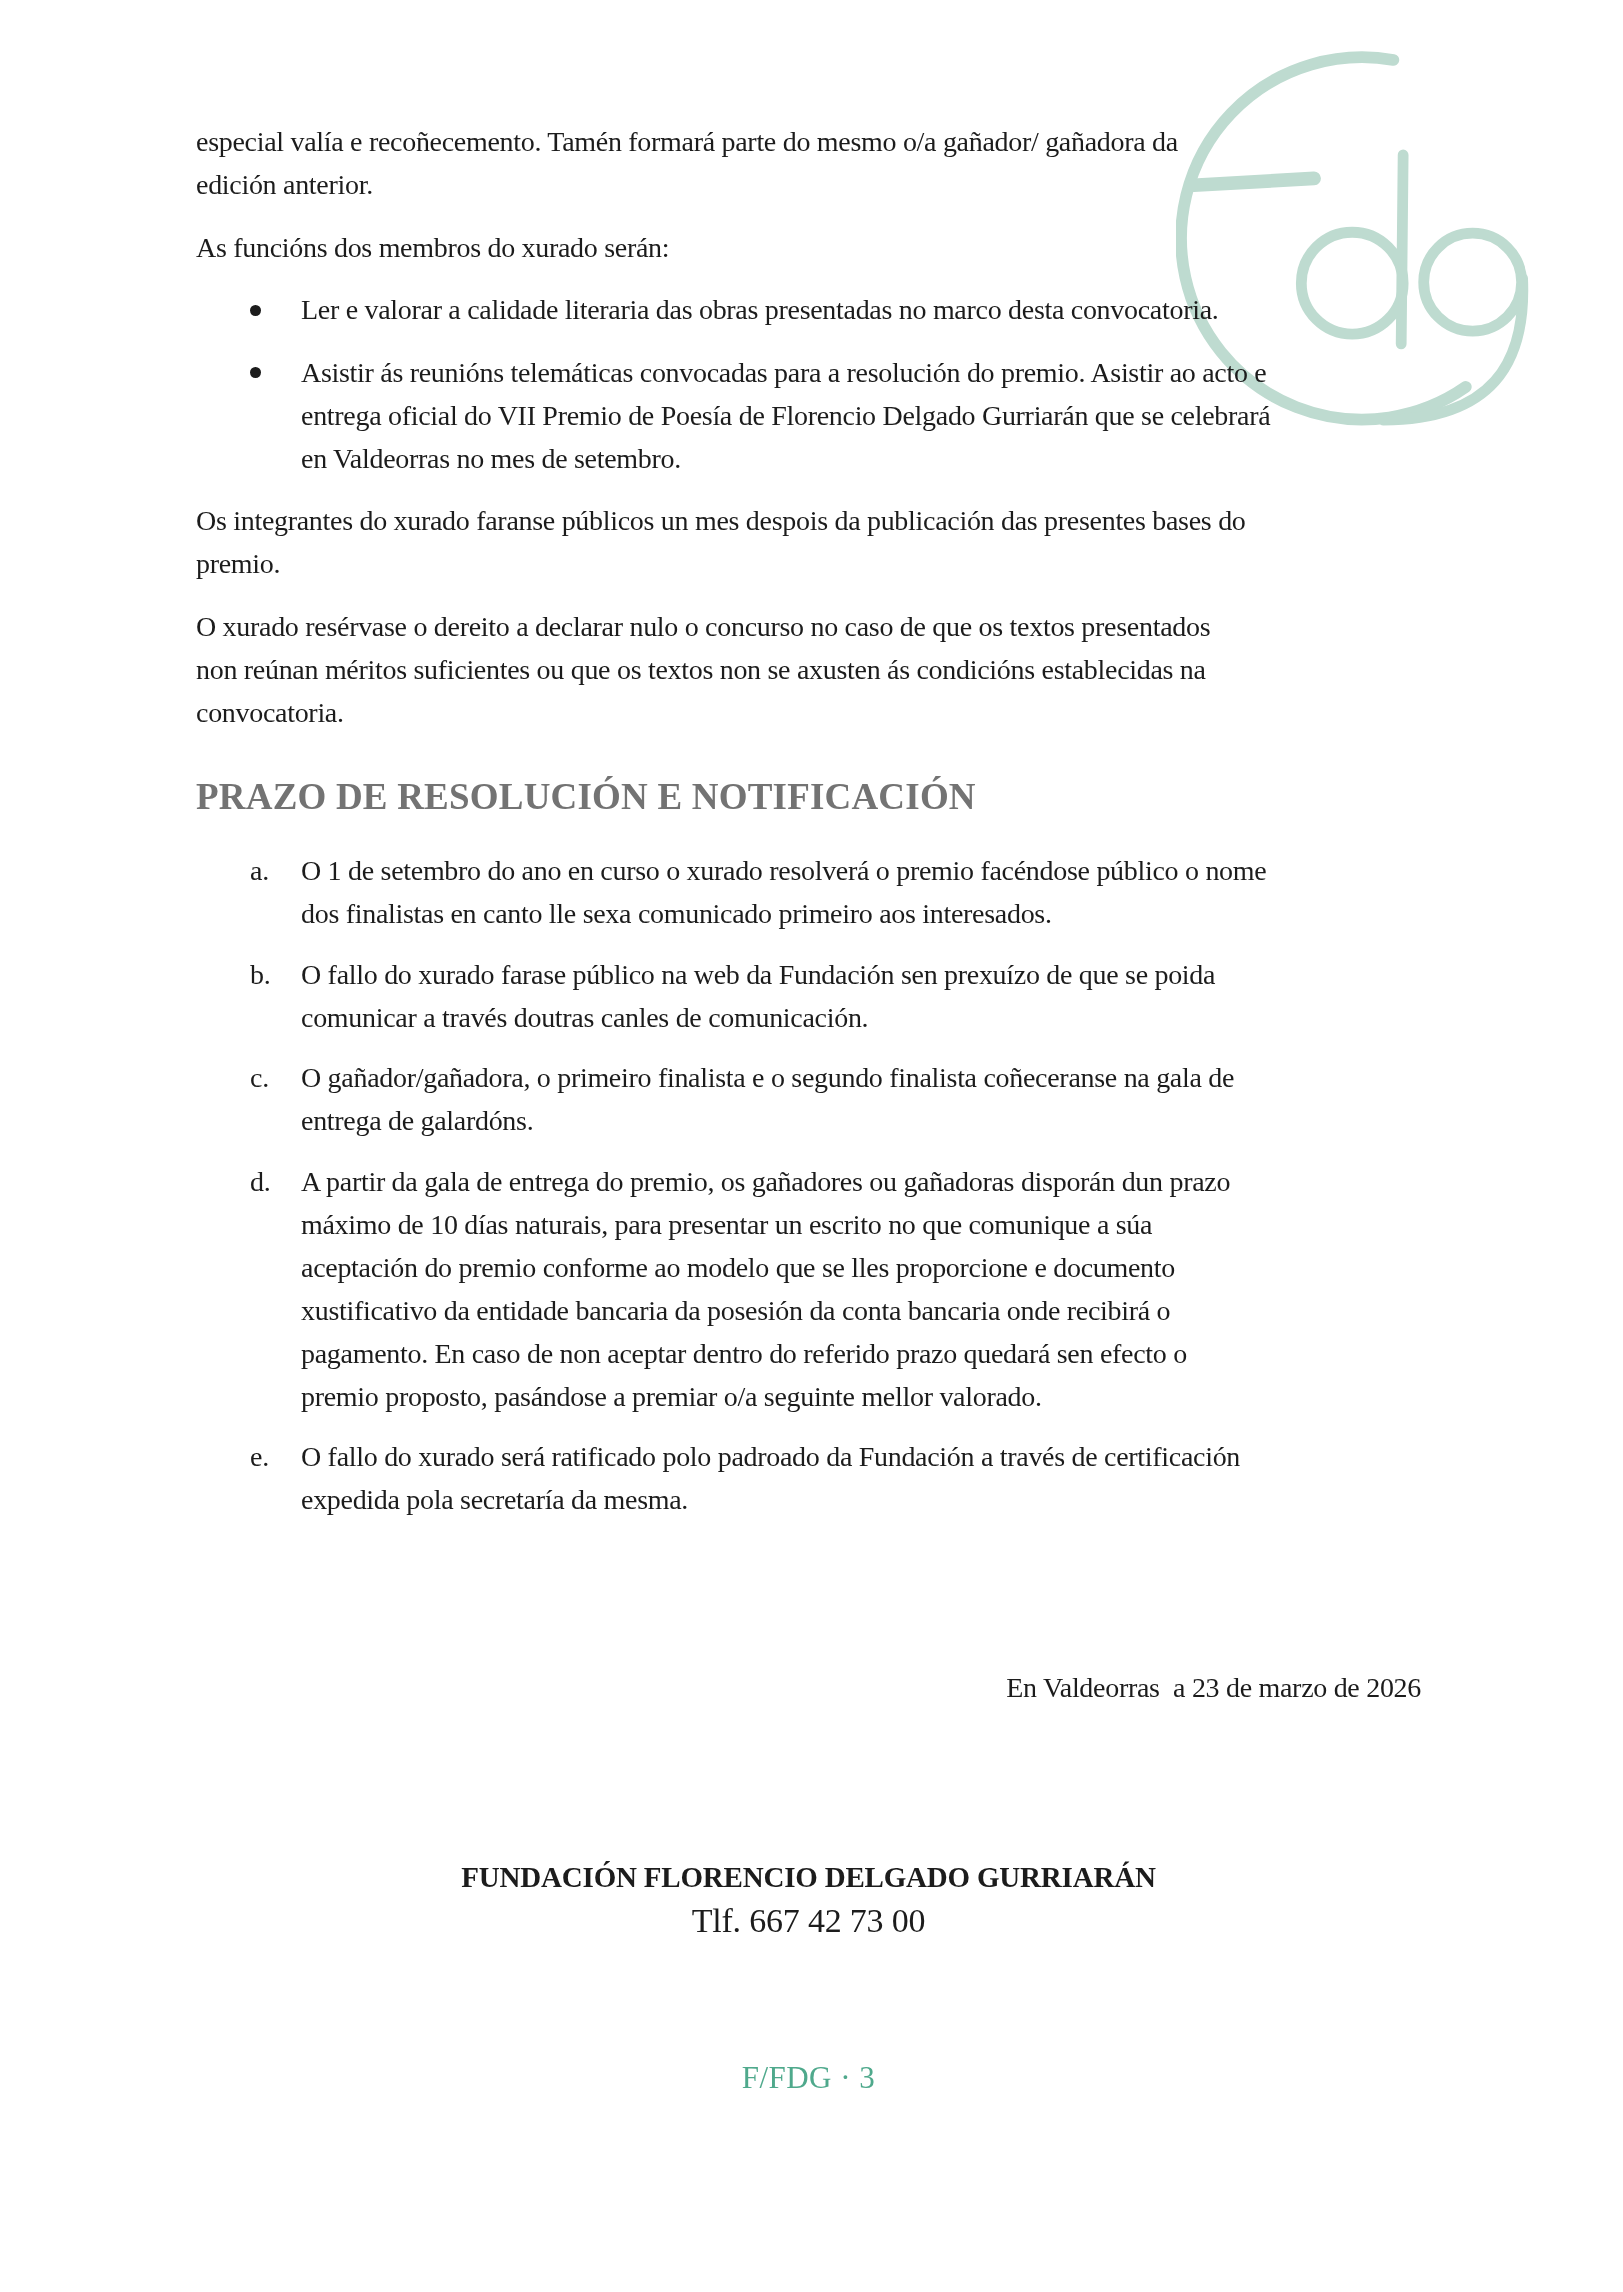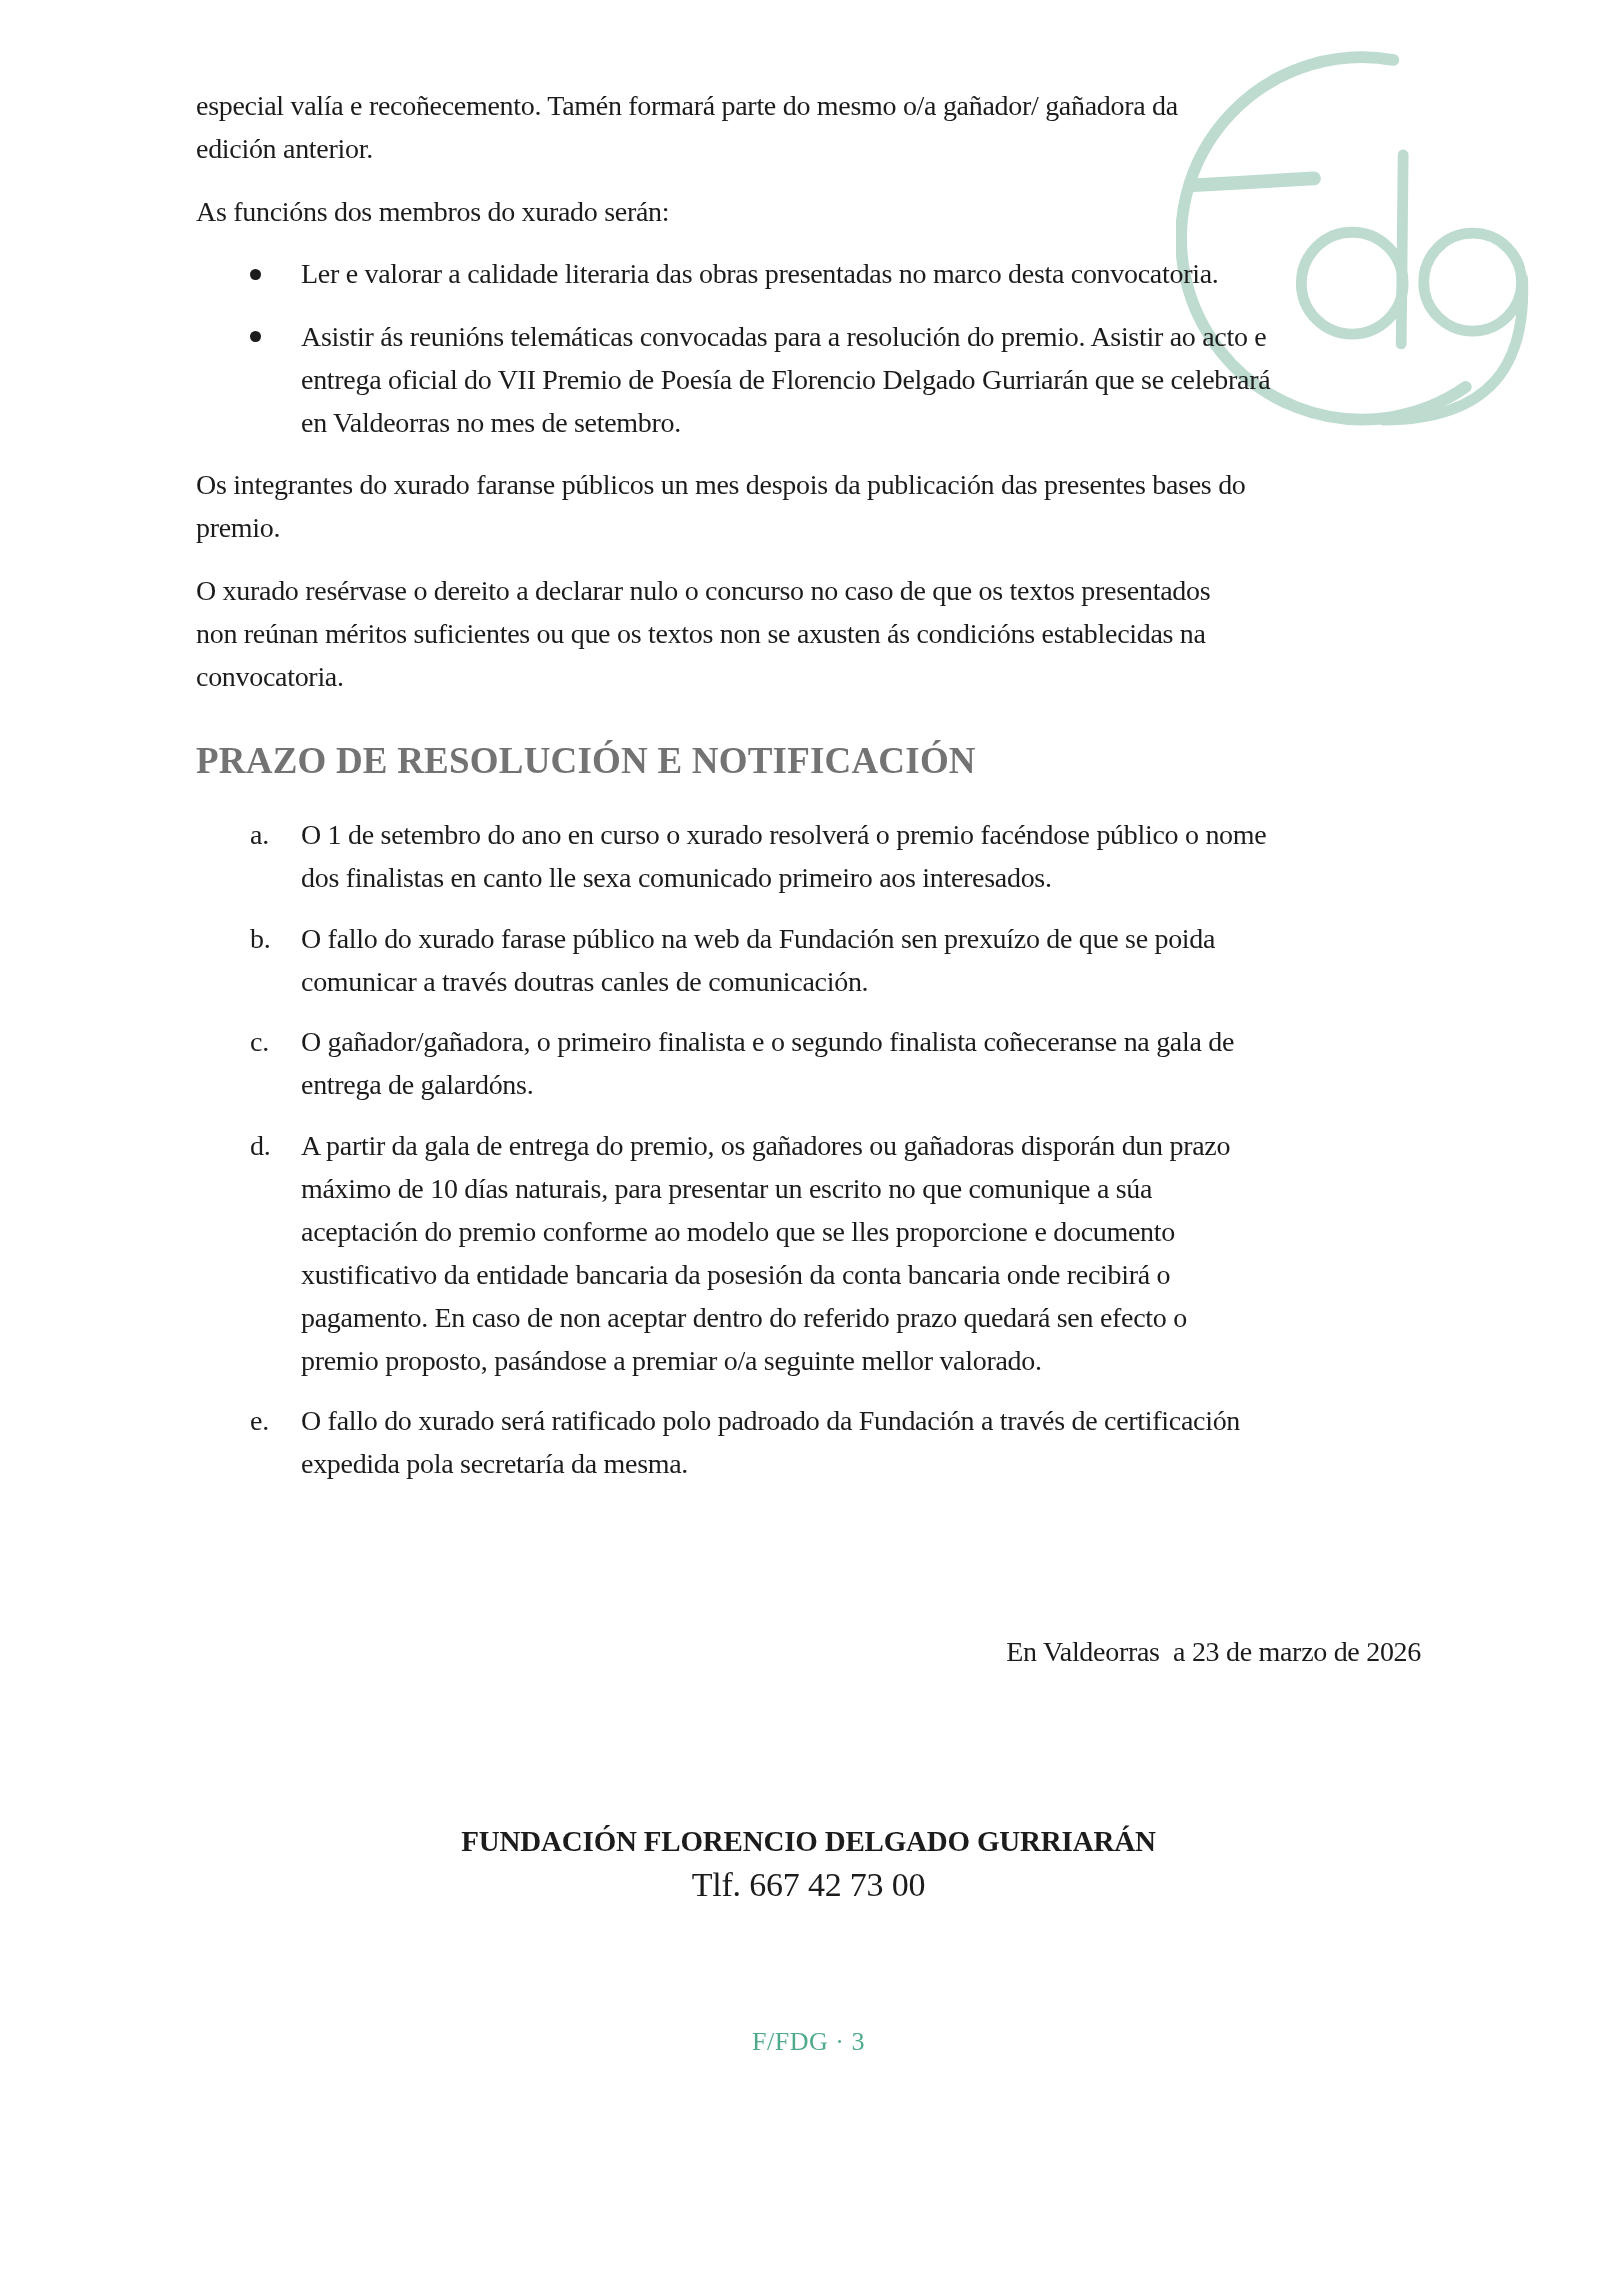--- a/index.html
+++ b/index.html
@@ -13,21 +13,21 @@
     color:#1c1c1c;
   }
   .logo-wrap {
     position:absolute; left:1176px; top:47px;
     width:374px; height:394px;
     z-index:0;
   }
   .content {
     position:absolute; left:196px; top:0;
     width:1225px;
-    padding-top:84px;
+    padding-top:120px;
     z-index:1;
     font-size:28px;
     line-height:43px;
     letter-spacing:-0.3px;
   }
   .para { margin:0 0 19.6px 0; white-space:pre-line; }
   .para.last-mid { margin-bottom:5px; }
   ul.jury-list { list-style:none; margin:0 0 19.6px 0; padding:0; }
   ul.jury-list li { display:flex; margin-bottom:19.6px; }
   .bullet-marker {
@@ -47,21 +47,21 @@
   }
   ol.lettered-list { list-style:none; margin:0; padding:0; }
   ol.lettered-list li { display:flex; margin-bottom:17.6px; }
   .letter-marker { flex:0 0 51px; margin-left:54px; }
   .date-line { margin-top:145px; white-space:pre-wrap;text-align:right; }
   .contact-block { margin-top:147px; text-align:center; line-height:43px; }
   .contact-org { font-weight:bold; font-size:29px; letter-spacing:-0.2px; }
   .contact-phone, .contact-email { font-size:34px; letter-spacing:-0.2px; }
   .page-footer {
     margin-top:114px; text-align:center;
-    color:#4fa98c; font-size:26px; letter-spacing:0.5px;
+    color:#4fa98c; font-size:31px; letter-spacing:0.5px;
   }
 </style>
 </head>
 <body>
 
 <div class="page">
 
   <div class="logo-wrap">
     <svg width="374" height="394" viewBox="0 0 382 402" fill="none" xmlns="http://www.w3.org/2000/svg">
 

